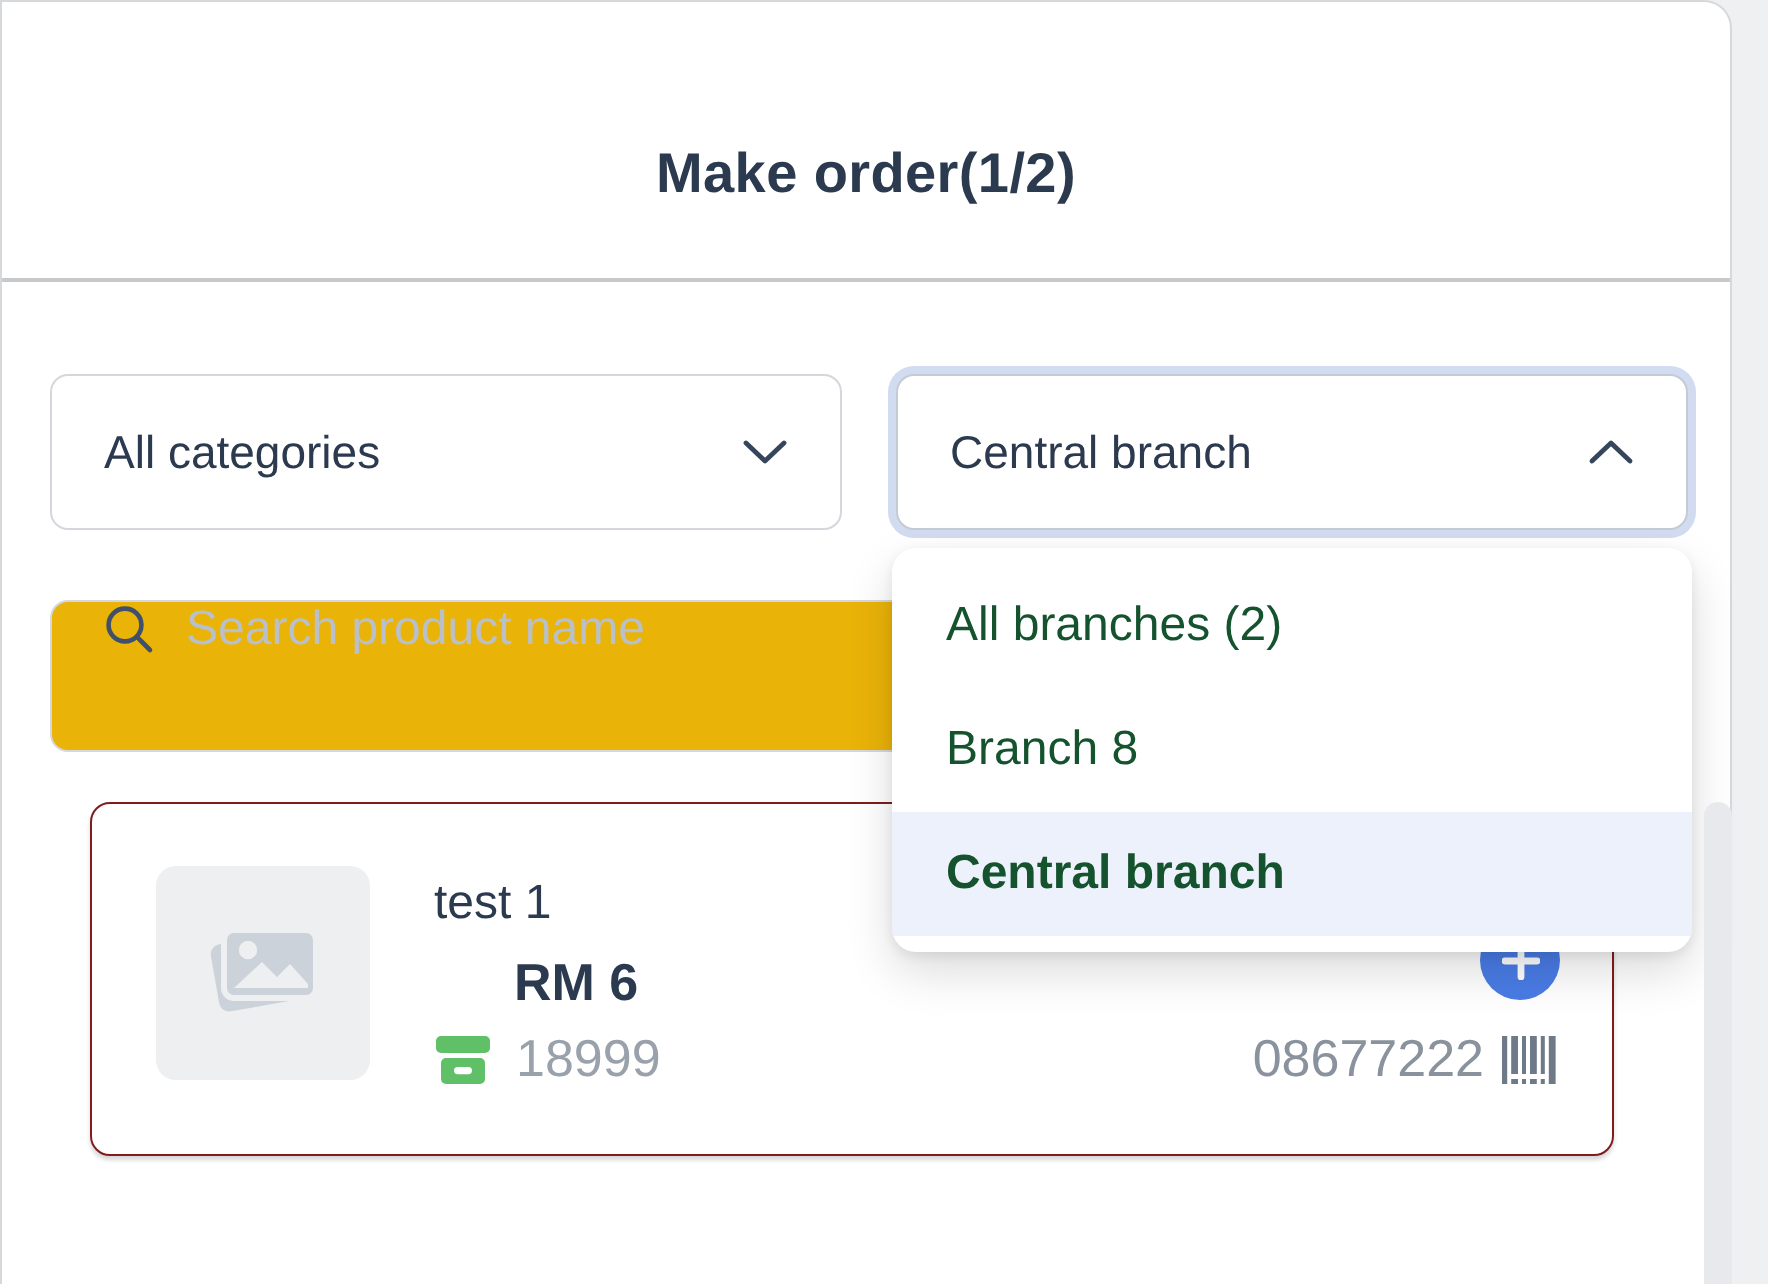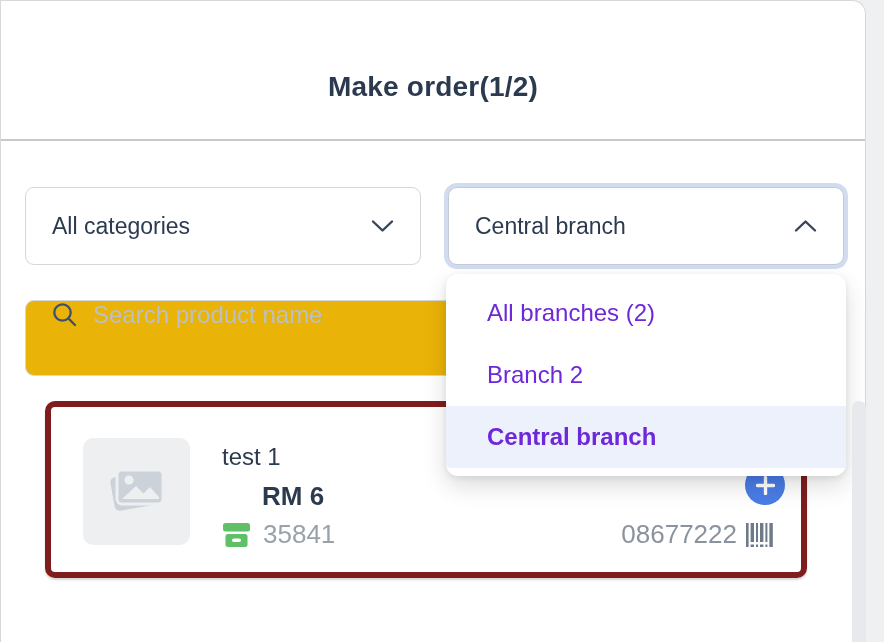--- a/index.html
+++ b/index.html
@@ -47,21 +47,21 @@
     display:flex; align-items:flex-start; gap:15px; padding:0 25px;
   }
   .searchbox input {
     border:none; outline:none; background:transparent;
     font-family:"Liberation Sans", sans-serif;
     font-size:24px; color:#2b3a4f; width:100%;
   }
   .searchbox input::placeholder { color:#b9c0c9; }
   .card {
     position:absolute; left:44px; top:400px; width:762px; height:177px;
-    background:#fff; border:6px solid #7f1d1d; border-radius:10px;
+    background:#fff; border:1px solid #7f1d1d; border-radius:10px;
     box-shadow:0 2px 2px rgba(0,0,0,0.16);
   }
   .thumb {
     position:absolute; left:32px; top:31px; width:107px; height:107px;
     background:#edeff1; border-radius:10px;
     display:flex; align-items:center; justify-content:center;
   }
   .p-name {
     position:absolute; left:171px; top:36px;
     font-size:24px; color:#2b3a4f;
@@ -86,21 +86,21 @@
     display:flex; align-items:center; justify-content:center;
   }
   .dropdown-panel {
     position:absolute; left:445px; top:273px; width:400px; height:202px;
     background:#fff; border-radius:12px; z-index:5;
     box-shadow:0 10px 24px rgba(0,0,0,0.14), 0 2px 6px rgba(0,0,0,0.08);
     padding:8px 0 7px 0; overflow:hidden;
   }
   .dropdown-item {
     height:62px; display:flex; align-items:center;
-    padding:0 41px; font-size:24px; color:#6d28d9; cursor:pointer;
+    padding:0 27px; font-size:24px; color:#14532d; cursor:pointer;
   }
   .dropdown-item.selected { background:#edf1fb; font-weight:700; }
   .scroll-thumb {
     position:absolute; left:851px; top:400px; width:14px; height:242px;
     background:#e7e9ed; border-radius:8px 8px 0 0; z-index:6; cursor:grab;
   }
 </style>
 </head>
 <body>
 
@@ -154,21 +154,21 @@
     <div class="p-price">RM 6</div>
 
     <div class="p-stock">
       <span style="display:flex;">
         <svg width="29" height="28" viewBox="0 0 29 28">
           <rect x="1" y="2" width="27" height="8.5" rx="2.5" fill="#5fc068"></rect>
           <rect x="3.5" y="13" width="22" height="13" rx="2.5" fill="#5fc068"></rect>
           <rect x="10" y="17.5" width="9" height="3.6" rx="1.8" fill="#ffffff"></rect>
         </svg>
       </span>
-      <span>35841</span>
+      <span>18999</span>
     </div>
 
     <div class="p-barcode">
       <span>08677222</span>
       <span style="display:flex;">
         <svg width="27" height="28" viewBox="0 0 27 28" fill="#6e7a87">
           <rect x="0" y="2" width="2.6" height="24"></rect>
           <rect x="4.6" y="2" width="3.4" height="19"></rect>
           <rect x="10" y="2" width="2" height="19"></rect>
           <rect x="14" y="2" width="3.4" height="19"></rect>
@@ -185,19 +185,19 @@
     <button class="add-btn">
       <svg width="19" height="19" viewBox="0 0 19 19">
         <line x1="9.5" y1="1.5" x2="9.5" y2="17.5" stroke="#ffffff" stroke-width="3.4" stroke-linecap="round"></line>
         <line x1="1.5" y1="9.5" x2="17.5" y2="9.5" stroke="#ffffff" stroke-width="3.4" stroke-linecap="round"></line>
       </svg>
     </button>
   </div>
 
   <div class="dropdown-panel">
     <div class="dropdown-item">All branches (2)</div>
-    <div class="dropdown-item">Branch 2</div>
+    <div class="dropdown-item">Branch 8</div>
     <div class="dropdown-item selected">Central branch</div>
   </div>
 
   <div class="scroll-thumb"></div>
 
 </div>
 
 </body></html>

